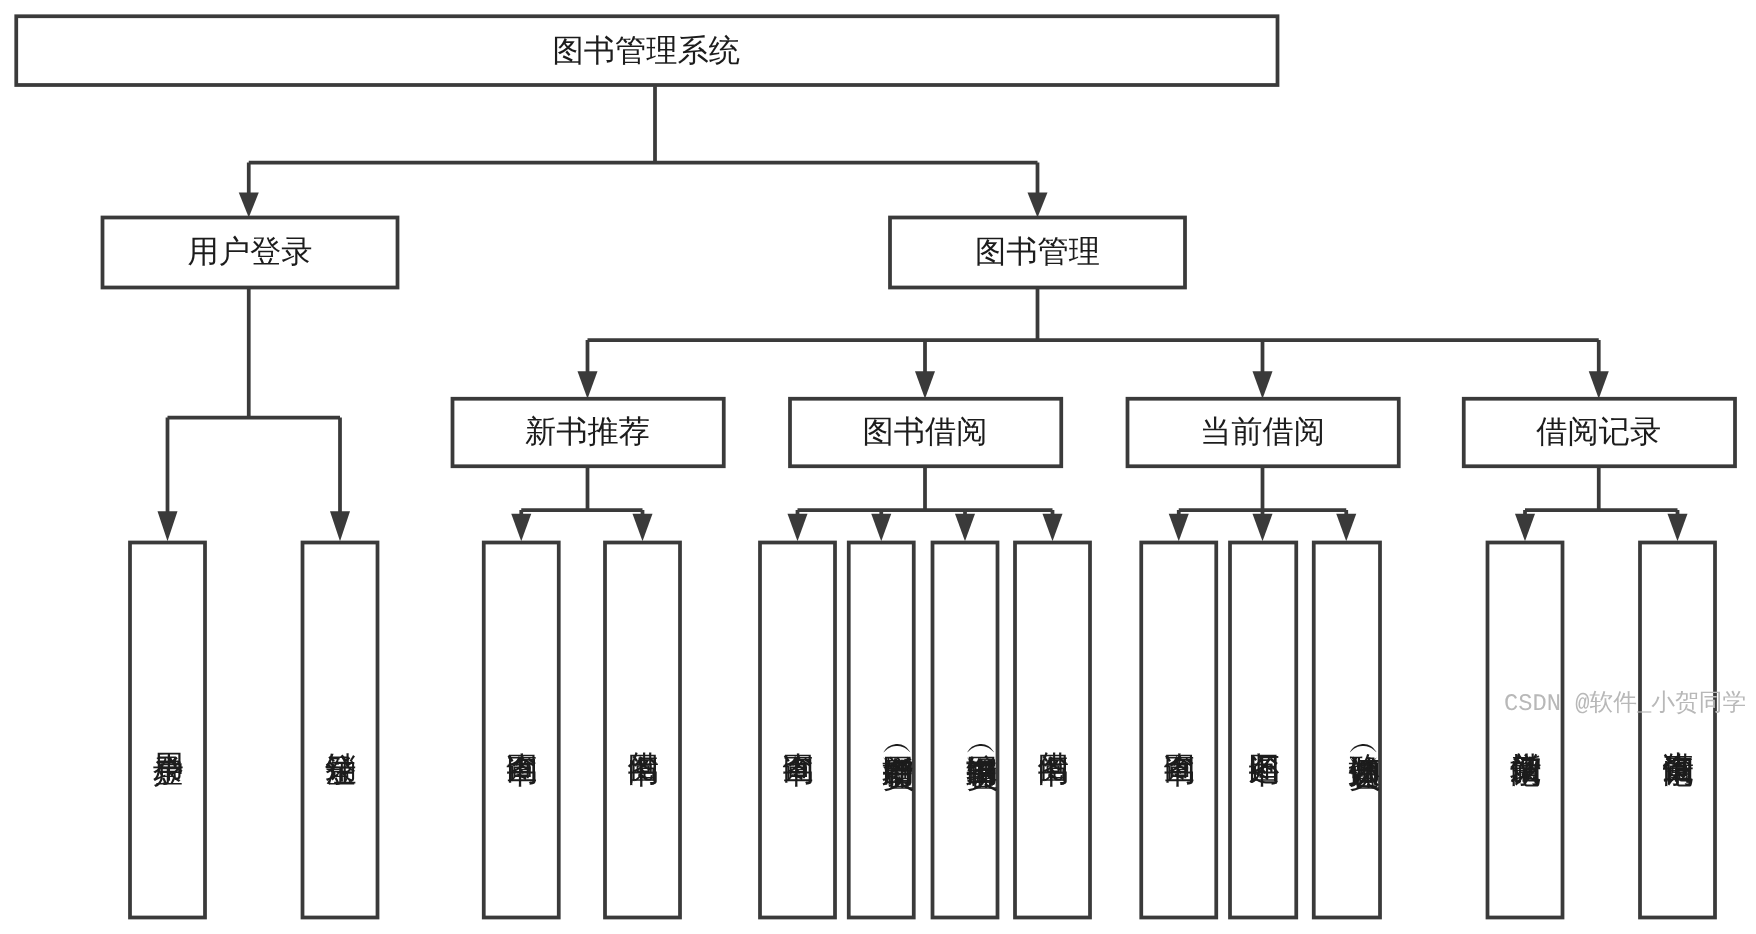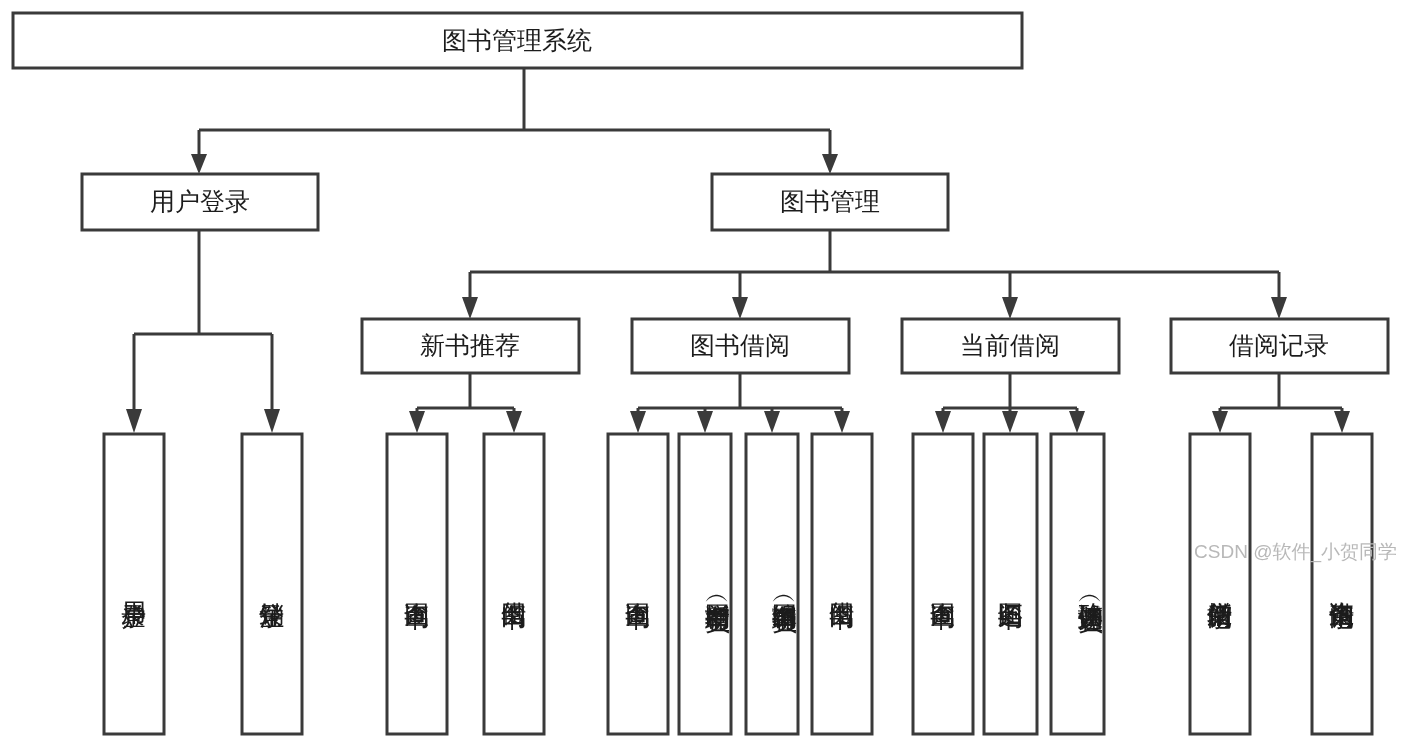--- a/index.html
+++ b/index.html
@@ -60,22 +60,22 @@
     font-size: 25px;
     line-height: 1.06;
     color: #1c1c1c;
     letter-spacing: 1px;
     white-space: nowrap;
     pointer-events: none;
   }
   .watermark {
     position: absolute;
     right: 8px;
-    bottom: 14px;
-    font-family: Liberation Sans, sans-serif;
+    bottom: 4px;
+    font-family: Liberation Mono, monospace;
     font-size: 19px;
     color: #b8b8b8;
     white-space: nowrap;
     pointer-events: none;
   }
 </style>
 </head>
 <body>
 
 <div id="diagram-root">

